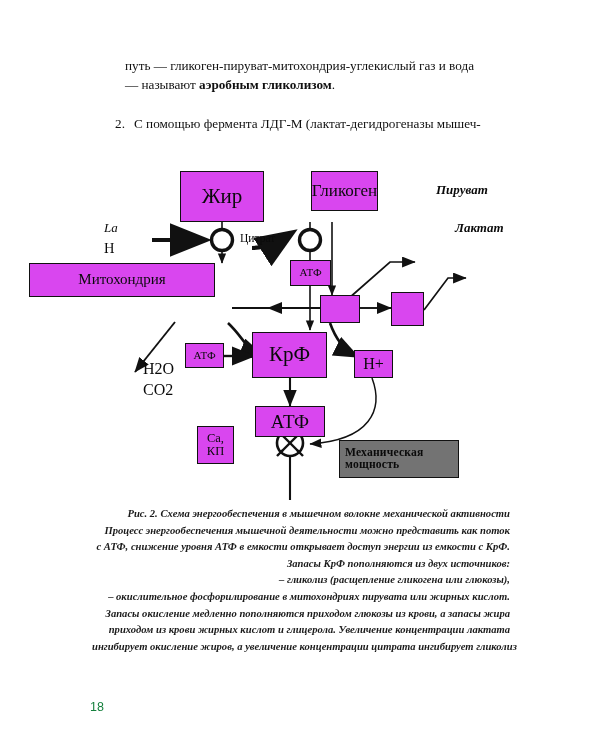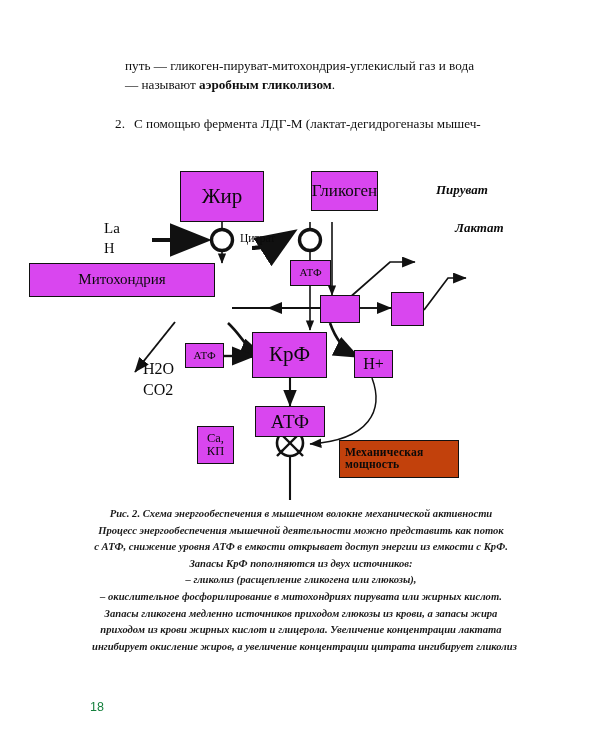--- a/index.html
+++ b/index.html
@@ -72,21 +72,21 @@
     box-sizing: border-box;
     font-family: "Liberation Serif", "DejaVu Serif", serif;
     color: #0a0a0a;
     line-height: 1.02;
   }
   .fbox.big { font-size: 21px; }
   .fbox.mid { font-size: 14.5px; }
   .fbox.sm  { font-size: 11px; }
   .fbox.xs  { font-size: 12.5px; }
   .fbox.shade {
-    background: #c2410c;
+    background: #737373;
     border: 1.8px solid #111;
     font-weight: bold;
     font-size: 11.6px;
     text-align: left;
     justify-content: flex-start;
     padding-left: 5px;
     letter-spacing: .2px;
   }
   .fbox.plain { border: 1.5px solid #111; }
 
@@ -101,21 +101,21 @@
   
   .caption {
     position: absolute;
     left: 92px;
     top: 506px;
     width: 418px;
     font-size: 10.6px;
     line-height: 16.6px;
     font-style: italic;
     font-weight: bold;
-    text-align: center;
+    text-align: right;
     color: #1a1a1a;
     font-family: "Liberation Serif", "DejaVu Serif", serif;
   }
   .cap-line { white-space: nowrap; display: block; }
 
   .page-number {
     position: absolute;
     left: 90px;
     top: 700px;
     font-size: 12.5px;
@@ -248,38 +248,38 @@
   <div class="fbox xs" style="left:197px; top:266px; width:37px; height:38px; white-space:pre-line; font-size:12.5px;">
     <span>Ca,
 КП</span>
   </div>
 
   <div class="fbox shade" style="left:339px; top:280px; width:120px; height:38px; white-space:pre-line;">
     <span>Механическая
 мощность</span>
   </div>
 
-  <div class="flabel" style="left:104px; top:60px; font-size:15px;">La</div>
+  <div class="flabel" style="left:104px; top:60px; font-size:13px;font-style:italic;">La</div>
   <div class="flabel" style="left:104px; top:80px; font-size:14.5px;">H</div>
 
   <div class="flabel" style="left:240px; top:72px; font-size:11.5px;">Цитрат</div>
 
   <div class="flabel italic" style="left:436px; top:22px; font-size:13px; font-weight:bold;">Пируват</div>
 
   <div class="flabel italic" style="left:455px; top:60px; font-size:13px; font-weight:bold;">Лактат</div>
 
   <div class="flabel" style="left:143px; top:200px; font-size:16px;">H2O</div>
   <div class="flabel" style="left:143px; top:221px; font-size:16px;">CO2</div>
 </div>
 
 <div class="caption">
   <span class="cap-line">Рис. 2. Схема энергообеспечения в мышечном волокне механической активности</span>
   <span class="cap-line">Процесс энергообеспечения мышечной деятельности можно представить как поток</span>
   <span class="cap-line">с АТФ, снижение уровня АТФ в емкости открывает доступ энергии из емкости с КрФ.</span>
   <span class="cap-line">Запасы КрФ пополняются из двух источников:</span>
   <span class="cap-line">– гликолиз (расщепление гликогена или глюкозы),</span>
   <span class="cap-line">– окислительное фосфорилирование в митохондриях пирувата или жирных кислот.</span>
-  <span class="cap-line">Запасы гликогена медленно источников приходом глюкозы из крови, а запасы жира</span>
+  <span class="cap-line">Запасы окисление медленно пополняются приходом глюкозы из крови, а запасы жира</span>
   <span class="cap-line">приходом из крови жирных кислот и глицерола. Увеличение концентрации лактата</span>
   <span class="cap-line">ингибирует окисление жиров, а увеличение концентрации цитрата ингибирует гликолиз</span>
 </div>
 
 <div class="page-number">18</div>
 
 </body></html>

